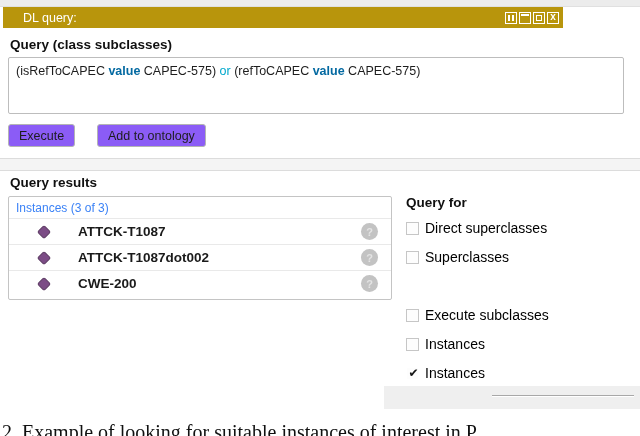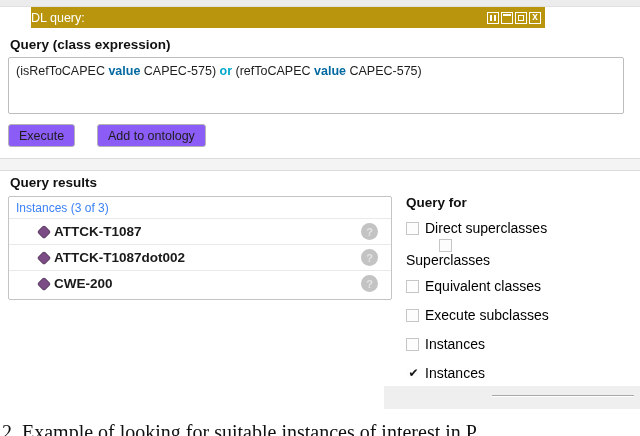--- a/index.html
+++ b/index.html
@@ -5,24 +5,23 @@
   * { margin:0; padding:0; box-sizing:border-box; }
   body { background:#fff; }
   .screen {
     position:relative; width:640px; height:436px; overflow:hidden;
     background:#ffffff; font-family:"Liberation Sans", sans-serif;
   }
   .top-strip { position:absolute; left:0; top:0; width:640px; height:7px;
     background:#ececec; border-bottom:1px solid #e0e0e0; }
   
   .titlebar {
-    position:absolute; left:3px; top:7px; width:514px; height:21px;
+    position:absolute; left:3px; top:7px; width:560px; height:21px;
     background:#b8950c; display:flex; align-items:center;
-    padding:0 4px 0 0;
-    margin-left:28px;
+    padding:0 4px 0 20px;
   }
   .titlebar-title { color:#ffffff; font-size:12.5px; flex:1; }
   .tb-icons { display:flex; gap:2px; }
   .tb-icon {
     width:12px; height:12px; border:1px solid #ffffff;
     position:relative; cursor:pointer;
   }
   .tb-icon .vbars { position:absolute; left:2px; top:2px; width:6px; height:6px;
     border-left:2px solid #fff; border-right:2px solid #fff; }
   .tb-icon .hbar { position:absolute; left:1px; top:1px; width:8px; height:2px; background:#fff; }
@@ -31,21 +30,21 @@
     color:#fff; font-size:10px; font-weight:bold; line-height:12px; }
   
   .section-heading { position:absolute; font-size:13.5px; font-weight:bold; color:#101010; }
   
   .expr-box {
     position:absolute; left:8px; top:57px; width:616px; height:57px;
     background:#fff; border:1px solid #bdbdbd; border-radius:2px;
     padding:6px 7px; font-size:12.5px; color:#1d1d1d; white-space:pre-wrap;
   }
   .kw-value { color:#0369a1; font-weight:bold; }
-  .kw-or { color:#00a8cc; font-weight:bold; }
+  .kw-or { color:#00a8cc; font-weight:normal; }
   
   .btn {
     position:absolute; top:124px; height:23px; background:#8b5cf6;
     border:1px solid #b4b4b4; border-radius:3px; font-size:12.5px;
     color:#1d1d1d; padding:0 10px; display:flex; align-items:center;
     cursor:pointer; font-family:"Liberation Sans", sans-serif;
   }
   .btn-execute { left:8px; }
   .btn-add { left:97px; }
   
@@ -54,21 +53,21 @@
     background:#f4f4f4; border-top:1px solid #dcdcdc; border-bottom:1px solid #dcdcdc;
   }
   
   .list-box {
     position:absolute; left:8px; top:196px; width:384px; height:104px;
     background:#fff; border:1px solid #c4c4c4; border-radius:2px; overflow:hidden;
   }
   .list-header { color:#3b82f6; font-size:12px; padding:4px 0 3px 7px; }
   .list-row {
     height:26px; display:flex; align-items:center; padding-left:30px;
-    border-top:1px solid #e9e9e9; cursor:pointer; position:relative;
+    border-top:1px solid #e9e9e9; cursor:pointer; position:relative;gap:24px;
   }
   .diamond {
     width:10px; height:10px; background:#7c4c86; border:1px solid #5c3a63;
     border-radius:2px; transform:rotate(45deg); margin-right:5px; flex:0 0 auto;
   }
   .row-label { font-size:13.5px; font-weight:bold; color:#1a1a1a; }
   .help-circle {
     position:absolute; right:13px; top:4px; width:17px; height:17px;
     border-radius:50%; background:#c3c3c3; color:#e4e4e4; font-size:11px;
     font-weight:bold; display:flex; align-items:center; justify-content:center;
@@ -123,21 +122,21 @@
         </span>
       <span class="tb-icon">
           <span class="inner-box"></span>
         </span>
       <span class="tb-icon">
           <span class="x-glyph">x</span>
         </span>
     </span>
   </div>
 
-  <div class="section-heading" style="left:10px; top:37px;">Query (class expression)</div>
+  <div class="section-heading" style="left:10px; top:37px;">Query (class subclasses)</div>
 
   <div class="expr-box"><span><span>(isRefToCAPEC </span><span class="kw-value">value</span><span> CAPEC-575) </span><span class="kw-or">or</span><span> (refToCAPEC </span><span class="kw-value">value</span><span> CAPEC-575)</span></span></div>
 
   <button class="btn btn-execute">Execute</button>
   <button class="btn btn-add">Add to ontology</button>
 
   <div class="separator"></div>
 
   <div class="section-heading" style="left:10px; top:175px;">Query results</div>
 
@@ -162,31 +161,25 @@
   </div>
 
   <div class="section-heading" style="left:406px; top:195px;">Query for</div>
 
   <div class="qf-option" style="top:220px;">
     <span class="checkbox">
         <span class="mark"></span>
       </span>
     <span class="qf-label">Direct superclasses</span>
   </div>
-  <div class="qf-option" style="top:239px;flex-direction:column;">
+  <div class="qf-option" style="top:249px;">
     <span class="checkbox">
         <span class="mark"></span>
       </span>
     <span class="qf-label">Superclasses</span>
-  </div>
-  <div class="qf-option" style="top:278px;">
-    <span class="checkbox">
-        <span class="mark"></span>
-      </span>
-    <span class="qf-label">Equivalent classes</span>
   </div>
   <div class="qf-option" style="top:307px;">
     <span class="checkbox">
         <span class="mark"></span>
       </span>
     <span class="qf-label">Execute subclasses</span>
   </div>
   <div class="qf-option" style="top:336px;">
     <span class="checkbox">
         <span class="mark"></span>

